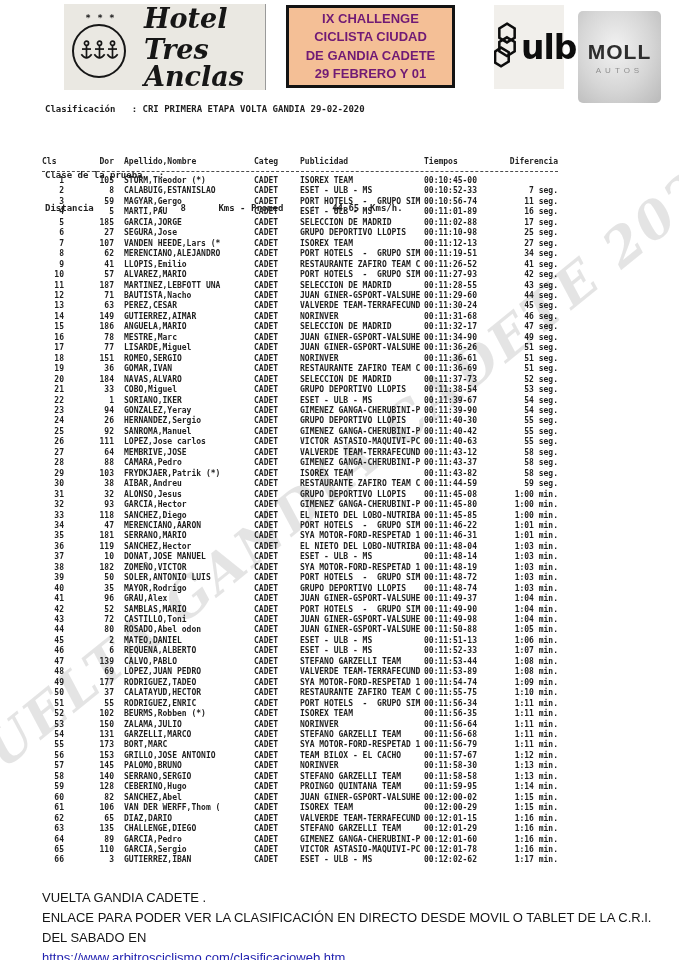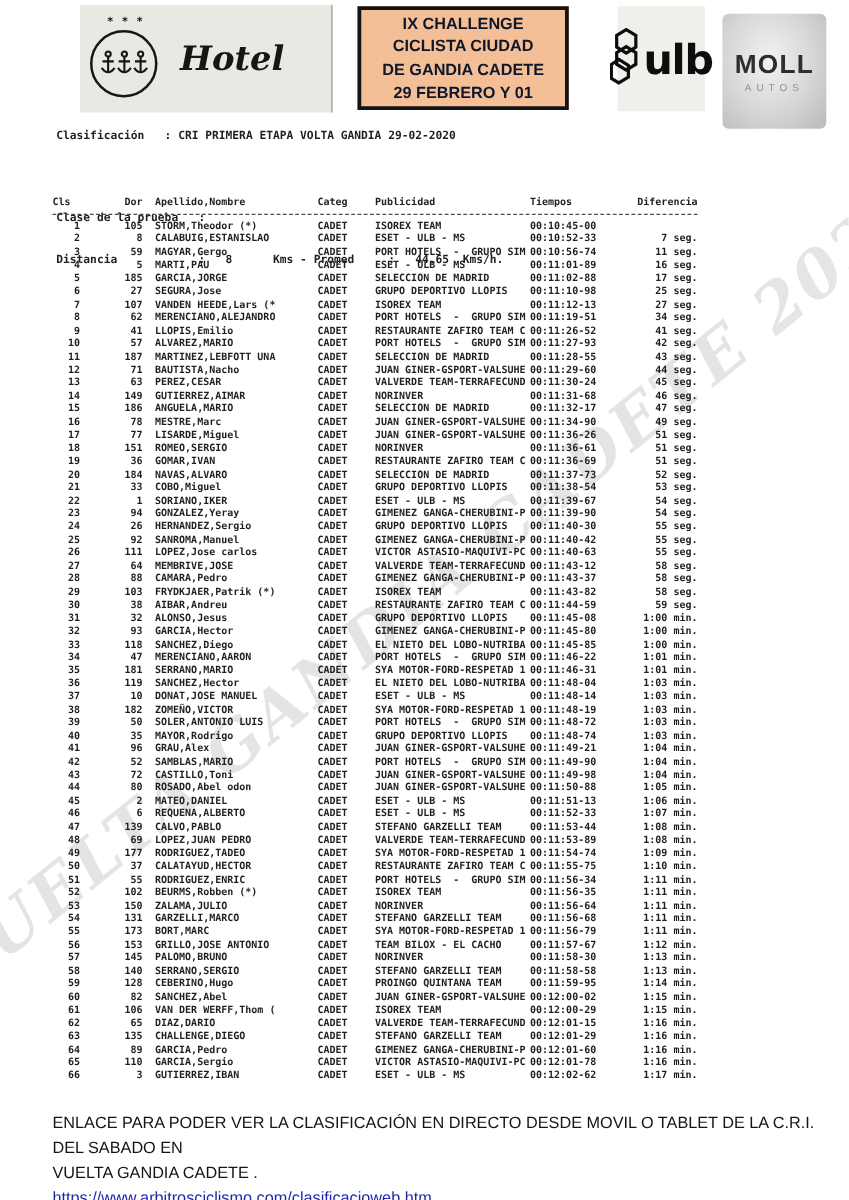--- a/index.html
+++ b/index.html
@@ -14,23 +14,23 @@
   .emblem .stars{position:absolute;left:6px;top:-3px;width:46px;text-align:center;
                  font-family:"DejaVu Sans",sans-serif;font-size:9px;font-weight:bold;color:#161616;letter-spacing:2px;}
   .anchors{display:flex;gap:1px;}
   .hotel-text{margin-left:10px;font-family:"DejaVu Serif",serif;font-style:italic;font-weight:bold;
               color:#161616;line-height:1.0;}
   .hotel-text .l1{font-size:27px;}
   .hotel-text .l2{font-size:27px;margin-top:4px;}
   .title-box{position:absolute;left:286px;top:5px;width:169px;height:83px;background:#f4bf96;
              border:3px solid #131313;box-sizing:border-box;display:flex;flex-direction:column;
              align-items:center;justify-content:center;font-family:"Liberation Sans",sans-serif;
-             font-weight:bold;font-size:13px;color:#0f172a;line-height:1.42;text-align:center;}
+             font-weight:bold;font-size:13px;color:#701a75;line-height:1.42;text-align:center;}
   .ulb-box{position:absolute;left:494px;top:5px;width:70px;height:84px;background:#f1efeb;
-           display:flex;align-items:center;justify-content:center;}
+           display:flex;align-items:center;justify-content:space-between;}
   .ulb-text{font-family:"DejaVu Sans",sans-serif;font-weight:800;font-size:33px;color:#0d0d0d;
             letter-spacing:-1px;margin-left:1px;}
   .moll-box{position:absolute;left:578px;top:11px;width:83px;height:92px;border-radius:5px;
             background:radial-gradient(ellipse at 45% 40%, #f2f2f2 0%, #d6d6d6 55%, #b9b9b9 100%);
             display:flex;flex-direction:column;align-items:center;justify-content:center;
             font-family:"Liberation Sans",sans-serif;}
   .moll-brand{font-size:21px;font-weight:bold;color:#2e2e2e;letter-spacing:1px;}
   .moll-sub{font-size:8px;color:#8f8f8f;letter-spacing:4px;margin-top:2px;}
   
   .info{position:absolute;left:45px;top:82px;font-size:9px;font-weight:bold;line-height:11px;white-space:pre;}
@@ -96,20 +96,21 @@
                   <line x1="10" y1="8" x2="10" y2="28"></line>
                   <line x1="3" y1="14" x2="17" y2="14"></line>
                   <path d="M2,22 Q10,33 18,22"></path>
                 </g>
               </svg>
           </span>
         </div>
       </div>
       <div class="hotel-text">
         <div class="l1">Hotel</div>
+        <div class="l2">Tres Anclas</div>
       </div>
     </div>
 
     <div class="title-box">
       <div>IX CHALLENGE</div>
       <div>CICLISTA CIUDAD</div>
       <div>DE GANDIA CADETE</div>
       <div>29 FEBRERO Y 01</div>
     </div>
 
@@ -184,21 +185,21 @@
         <div class="trow"><span class="cell c-cls">31</span><span class="cell c-dor">32</span><span class="cell c-name">ALONSO,Jesus</span><span class="cell c-categ">CADET</span><span class="cell c-pub">GRUPO DEPORTIVO LLOPIS</span><span class="cell c-time">00:11:45-08</span><span class="cell c-dif">1:00 min.</span></div>
         <div class="trow"><span class="cell c-cls">32</span><span class="cell c-dor">93</span><span class="cell c-name">GARCIA,Hector</span><span class="cell c-categ">CADET</span><span class="cell c-pub">GIMENEZ GANGA-CHERUBINI-P</span><span class="cell c-time">00:11:45-80</span><span class="cell c-dif">1:00 min.</span></div>
         <div class="trow"><span class="cell c-cls">33</span><span class="cell c-dor">118</span><span class="cell c-name">SANCHEZ,Diego</span><span class="cell c-categ">CADET</span><span class="cell c-pub">EL NIETO DEL LOBO-NUTRIBA</span><span class="cell c-time">00:11:45-85</span><span class="cell c-dif">1:00 min.</span></div>
         <div class="trow"><span class="cell c-cls">34</span><span class="cell c-dor">47</span><span class="cell c-name">MERENCIANO,AARON</span><span class="cell c-categ">CADET</span><span class="cell c-pub">PORT HOTELS  -  GRUPO SIM</span><span class="cell c-time">00:11:46-22</span><span class="cell c-dif">1:01 min.</span></div>
         <div class="trow"><span class="cell c-cls">35</span><span class="cell c-dor">181</span><span class="cell c-name">SERRANO,MARIO</span><span class="cell c-categ">CADET</span><span class="cell c-pub">SYA MOTOR-FORD-RESPETAD 1</span><span class="cell c-time">00:11:46-31</span><span class="cell c-dif">1:01 min.</span></div>
         <div class="trow"><span class="cell c-cls">36</span><span class="cell c-dor">119</span><span class="cell c-name">SANCHEZ,Hector</span><span class="cell c-categ">CADET</span><span class="cell c-pub">EL NIETO DEL LOBO-NUTRIBA</span><span class="cell c-time">00:11:48-04</span><span class="cell c-dif">1:03 min.</span></div>
         <div class="trow"><span class="cell c-cls">37</span><span class="cell c-dor">10</span><span class="cell c-name">DONAT,JOSE MANUEL</span><span class="cell c-categ">CADET</span><span class="cell c-pub">ESET - ULB - MS</span><span class="cell c-time">00:11:48-14</span><span class="cell c-dif">1:03 min.</span></div>
         <div class="trow"><span class="cell c-cls">38</span><span class="cell c-dor">182</span><span class="cell c-name">ZOMEÑO,VICTOR</span><span class="cell c-categ">CADET</span><span class="cell c-pub">SYA MOTOR-FORD-RESPETAD 1</span><span class="cell c-time">00:11:48-19</span><span class="cell c-dif">1:03 min.</span></div>
         <div class="trow"><span class="cell c-cls">39</span><span class="cell c-dor">50</span><span class="cell c-name">SOLER,ANTONIO LUIS</span><span class="cell c-categ">CADET</span><span class="cell c-pub">PORT HOTELS  -  GRUPO SIM</span><span class="cell c-time">00:11:48-72</span><span class="cell c-dif">1:03 min.</span></div>
         <div class="trow"><span class="cell c-cls">40</span><span class="cell c-dor">35</span><span class="cell c-name">MAYOR,Rodrigo</span><span class="cell c-categ">CADET</span><span class="cell c-pub">GRUPO DEPORTIVO LLOPIS</span><span class="cell c-time">00:11:48-74</span><span class="cell c-dif">1:03 min.</span></div>
-        <div class="trow"><span class="cell c-cls">41</span><span class="cell c-dor">96</span><span class="cell c-name">GRAU,Alex</span><span class="cell c-categ">CADET</span><span class="cell c-pub">JUAN GINER-GSPORT-VALSUHE</span><span class="cell c-time">00:11:49-21</span><span class="cell c-dif">1:04 min.</span></div>
+        <div class="trow"><span class="cell c-cls">41</span><span class="cell c-dor">96</span><span class="cell c-name">GRAU,Alex</span><span class="cell c-categ">CADET</span><span class="cell c-pub">JUAN GINER-GSPORT-VALSUHE</span><span class="cell c-time">00:11:49-37</span><span class="cell c-dif">1:04 min.</span></div>
         <div class="trow"><span class="cell c-cls">42</span><span class="cell c-dor">52</span><span class="cell c-name">SAMBLAS,MARIO</span><span class="cell c-categ">CADET</span><span class="cell c-pub">PORT HOTELS  -  GRUPO SIM</span><span class="cell c-time">00:11:49-90</span><span class="cell c-dif">1:04 min.</span></div>
         <div class="trow"><span class="cell c-cls">43</span><span class="cell c-dor">72</span><span class="cell c-name">CASTILLO,Toni</span><span class="cell c-categ">CADET</span><span class="cell c-pub">JUAN GINER-GSPORT-VALSUHE</span><span class="cell c-time">00:11:49-98</span><span class="cell c-dif">1:04 min.</span></div>
         <div class="trow"><span class="cell c-cls">44</span><span class="cell c-dor">80</span><span class="cell c-name">ROSADO,Abel odon</span><span class="cell c-categ">CADET</span><span class="cell c-pub">JUAN GINER-GSPORT-VALSUHE</span><span class="cell c-time">00:11:50-88</span><span class="cell c-dif">1:05 min.</span></div>
         <div class="trow"><span class="cell c-cls">45</span><span class="cell c-dor">2</span><span class="cell c-name">MATEO,DANIEL</span><span class="cell c-categ">CADET</span><span class="cell c-pub">ESET - ULB - MS</span><span class="cell c-time">00:11:51-13</span><span class="cell c-dif">1:06 min.</span></div>
         <div class="trow"><span class="cell c-cls">46</span><span class="cell c-dor">6</span><span class="cell c-name">REQUENA,ALBERTO</span><span class="cell c-categ">CADET</span><span class="cell c-pub">ESET - ULB - MS</span><span class="cell c-time">00:11:52-33</span><span class="cell c-dif">1:07 min.</span></div>
         <div class="trow"><span class="cell c-cls">47</span><span class="cell c-dor">139</span><span class="cell c-name">CALVO,PABLO</span><span class="cell c-categ">CADET</span><span class="cell c-pub">STEFANO GARZELLI TEAM</span><span class="cell c-time">00:11:53-44</span><span class="cell c-dif">1:08 min.</span></div>
         <div class="trow"><span class="cell c-cls">48</span><span class="cell c-dor">69</span><span class="cell c-name">LOPEZ,JUAN PEDRO</span><span class="cell c-categ">CADET</span><span class="cell c-pub">VALVERDE TEAM-TERRAFECUND</span><span class="cell c-time">00:11:53-89</span><span class="cell c-dif">1:08 min.</span></div>
         <div class="trow"><span class="cell c-cls">49</span><span class="cell c-dor">177</span><span class="cell c-name">RODRIGUEZ,TADEO</span><span class="cell c-categ">CADET</span><span class="cell c-pub">SYA MOTOR-FORD-RESPETAD 1</span><span class="cell c-time">00:11:54-74</span><span class="cell c-dif">1:09 min.</span></div>
         <div class="trow"><span class="cell c-cls">50</span><span class="cell c-dor">37</span><span class="cell c-name">CALATAYUD,HECTOR</span><span class="cell c-categ">CADET</span><span class="cell c-pub">RESTAURANTE ZAFIRO TEAM C</span><span class="cell c-time">00:11:55-75</span><span class="cell c-dif">1:10 min.</span></div>
         <div class="trow"><span class="cell c-cls">51</span><span class="cell c-dor">55</span><span class="cell c-name">RODRIGUEZ,ENRIC</span><span class="cell c-categ">CADET</span><span class="cell c-pub">PORT HOTELS  -  GRUPO SIM</span><span class="cell c-time">00:11:56-34</span><span class="cell c-dif">1:11 min.</span></div>
@@ -214,18 +215,18 @@
         <div class="trow"><span class="cell c-cls">61</span><span class="cell c-dor">106</span><span class="cell c-name">VAN DER WERFF,Thom (</span><span class="cell c-categ">CADET</span><span class="cell c-pub">ISOREX TEAM</span><span class="cell c-time">00:12:00-29</span><span class="cell c-dif">1:15 min.</span></div>
         <div class="trow"><span class="cell c-cls">62</span><span class="cell c-dor">65</span><span class="cell c-name">DIAZ,DARIO</span><span class="cell c-categ">CADET</span><span class="cell c-pub">VALVERDE TEAM-TERRAFECUND</span><span class="cell c-time">00:12:01-15</span><span class="cell c-dif">1:16 min.</span></div>
         <div class="trow"><span class="cell c-cls">63</span><span class="cell c-dor">135</span><span class="cell c-name">CHALLENGE,DIEGO</span><span class="cell c-categ">CADET</span><span class="cell c-pub">STEFANO GARZELLI TEAM</span><span class="cell c-time">00:12:01-29</span><span class="cell c-dif">1:16 min.</span></div>
         <div class="trow"><span class="cell c-cls">64</span><span class="cell c-dor">89</span><span class="cell c-name">GARCIA,Pedro</span><span class="cell c-categ">CADET</span><span class="cell c-pub">GIMENEZ GANGA-CHERUBINI-P</span><span class="cell c-time">00:12:01-60</span><span class="cell c-dif">1:16 min.</span></div>
         <div class="trow"><span class="cell c-cls">65</span><span class="cell c-dor">110</span><span class="cell c-name">GARCIA,Sergio</span><span class="cell c-categ">CADET</span><span class="cell c-pub">VICTOR ASTASIO-MAQUIVI-PC</span><span class="cell c-time">00:12:01-78</span><span class="cell c-dif">1:16 min.</span></div>
         <div class="trow"><span class="cell c-cls">66</span><span class="cell c-dor">3</span><span class="cell c-name">GUTIERREZ,IBAN</span><span class="cell c-categ">CADET</span><span class="cell c-pub">ESET - ULB - MS</span><span class="cell c-time">00:12:02-62</span><span class="cell c-dif">1:17 min.</span></div>
       </div>
   </div>
 
   <div class="footer">
+    <div>VUELTA GANDIA CADETE .</div>
     <div>ENLACE PARA PODER VER LA CLASIFICACIÓN EN DIRECTO DESDE MOVIL O TABLET DE LA C.R.I. DEL SABADO EN</div>
-    <div>VUELTA GANDIA CADETE .</div>
     <a href="#">https://www.arbitrosciclismo.com/clasificacioweb.htm</a>
   </div>
 
 </div>
 
 </body></html>

